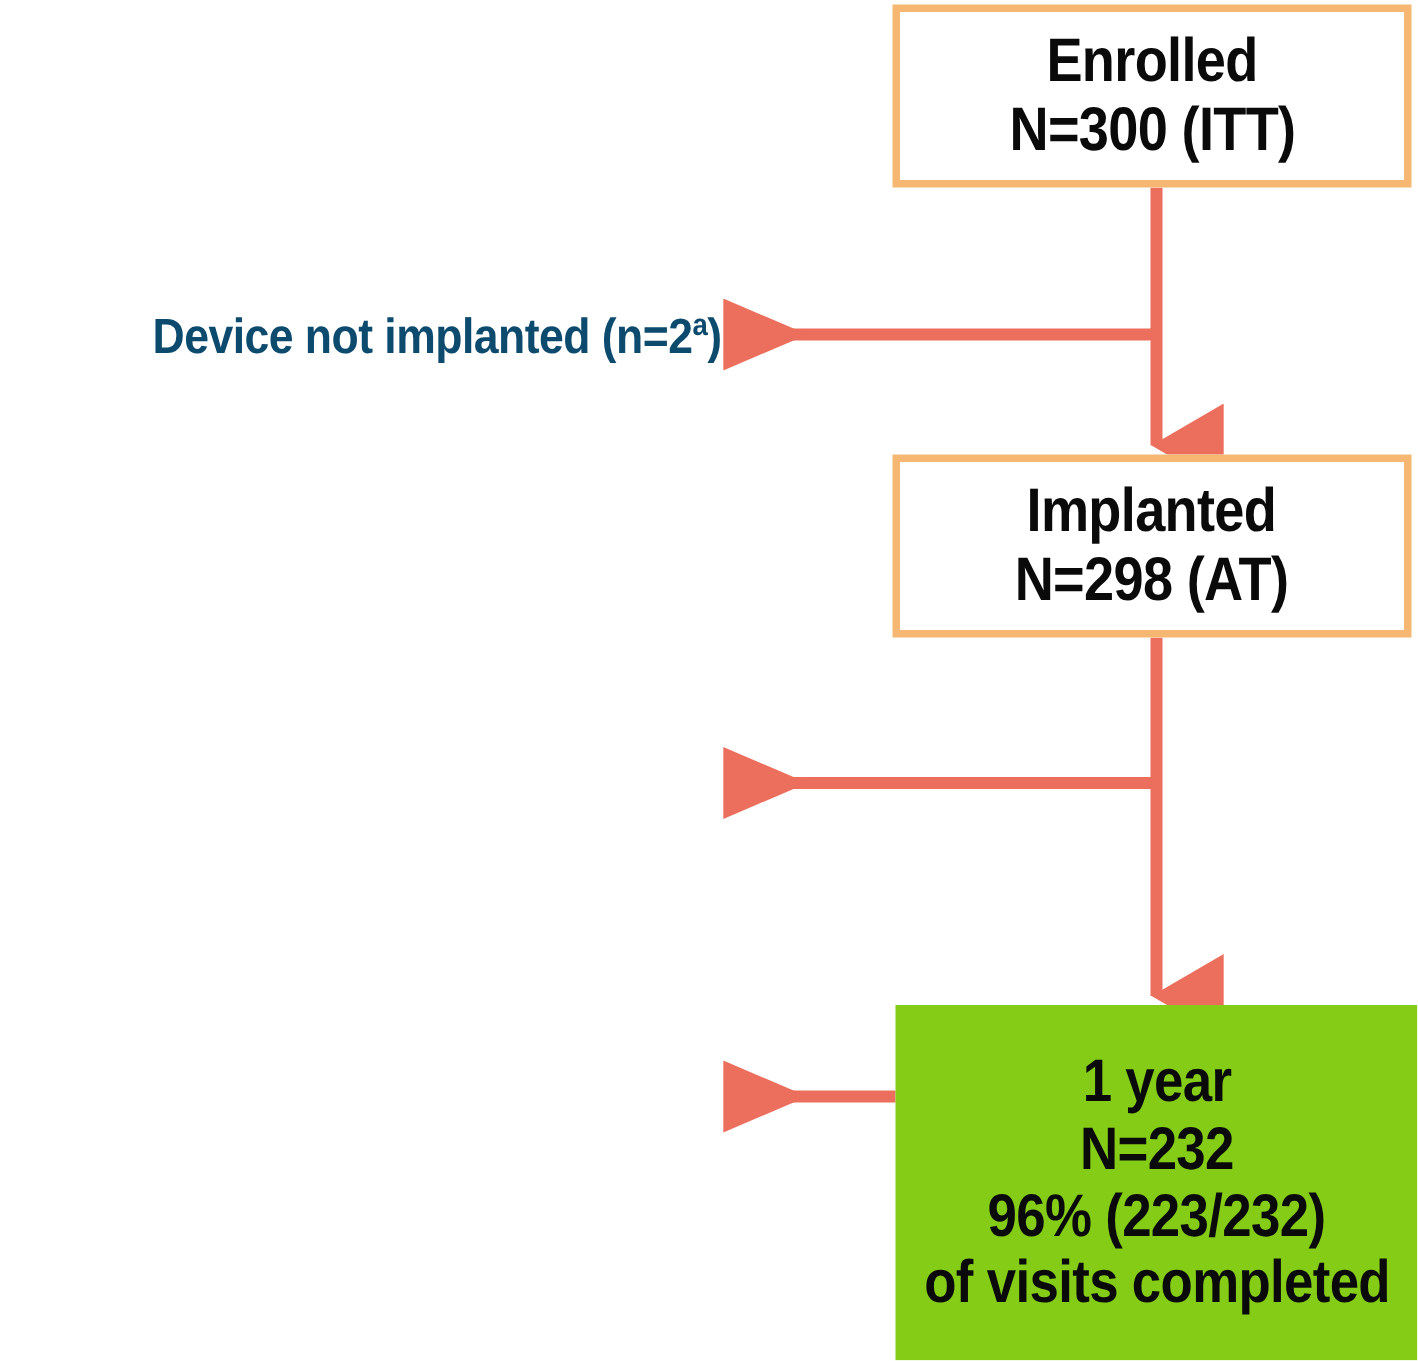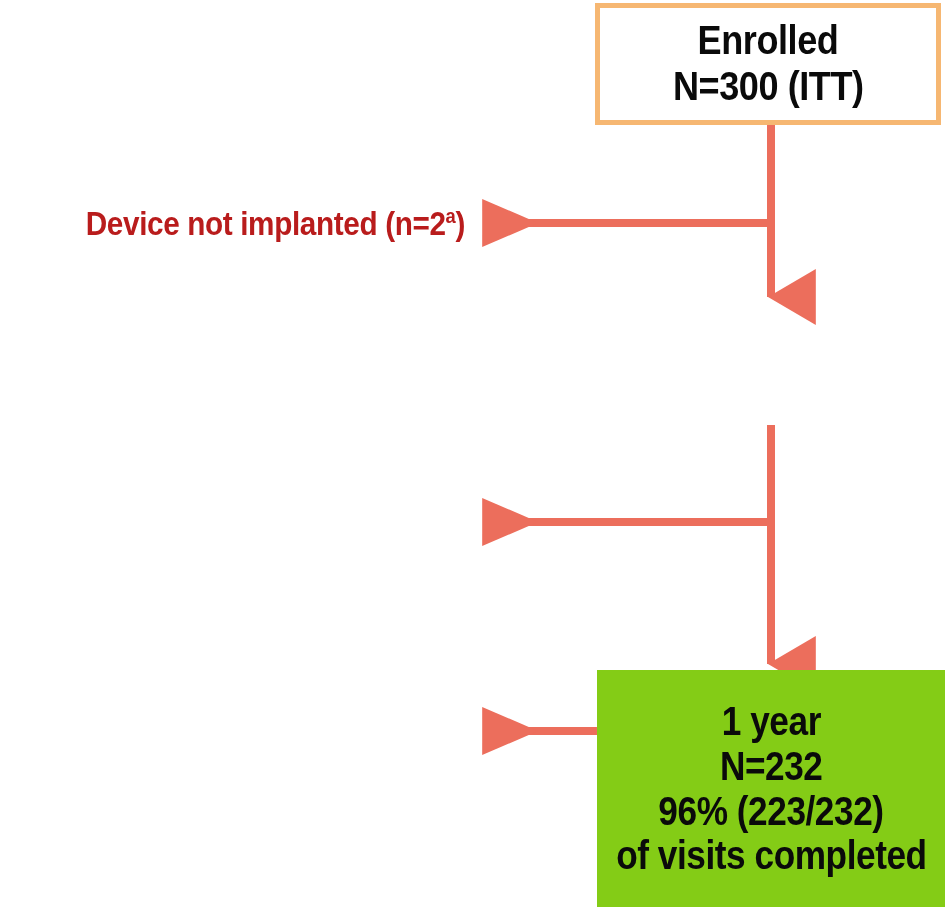--- a/index.html
+++ b/index.html
@@ -58,26 +58,27 @@
   }
   #box-oneyear {
     left: 597px; top: 670px; width: 348px; height: 237px;
     font-size: 40px;
   }
 
   
   .side-label {
     position: absolute;
     text-align: right;
-    color: #b91c1c;
+    color: #0c4a6e;
     font-weight: 700;
     font-size: 33px;
     line-height: 1.28;
     letter-spacing: -0.4px;
     white-space: nowrap;
+    padding-left: 16px;
   }
   .side-label .ll {
     display: block;
     transform: scaleX(0.9);
     transform-origin: right center;
   }
   .side-label sup {
     font-size: 0.62em;
     vertical-align: super;
     line-height: 0;
@@ -119,20 +120,24 @@
     <line x1="771" y1="522" x2="487" y2="522" stroke="#ec6e5c" stroke-width="8" marker-end="url(#arrow-left)"></line>
 
     <line x1="597" y1="731" x2="487" y2="731" stroke="#ec6e5c" stroke-width="8" marker-end="url(#arrow-left)"></line>
   </svg>
 
   <div class="node-box outlined" id="box-enrolled">
     <span class="node-line">Enrolled</span>
     <span class="node-line">N=300 (ITT)</span>
   </div>
 
+  <div class="node-box outlined" id="box-implanted">
+    <span class="node-line">Implanted</span>
+    <span class="node-line">N=298 (AT)</span>
+  </div>
 
   <div class="node-box filled" id="box-oneyear">
     <span class="node-line">1 year</span>
     <span class="node-line">N=232</span>
     <span class="node-line">96% (223/232)</span>
     <span class="node-line">of visits completed</span>
   </div>
 
   <div class="side-label" id="label-not-implanted">
     <span class="ll"><span>Device not implanted (n=2</span><sup>a</sup><span>)</span></span>

